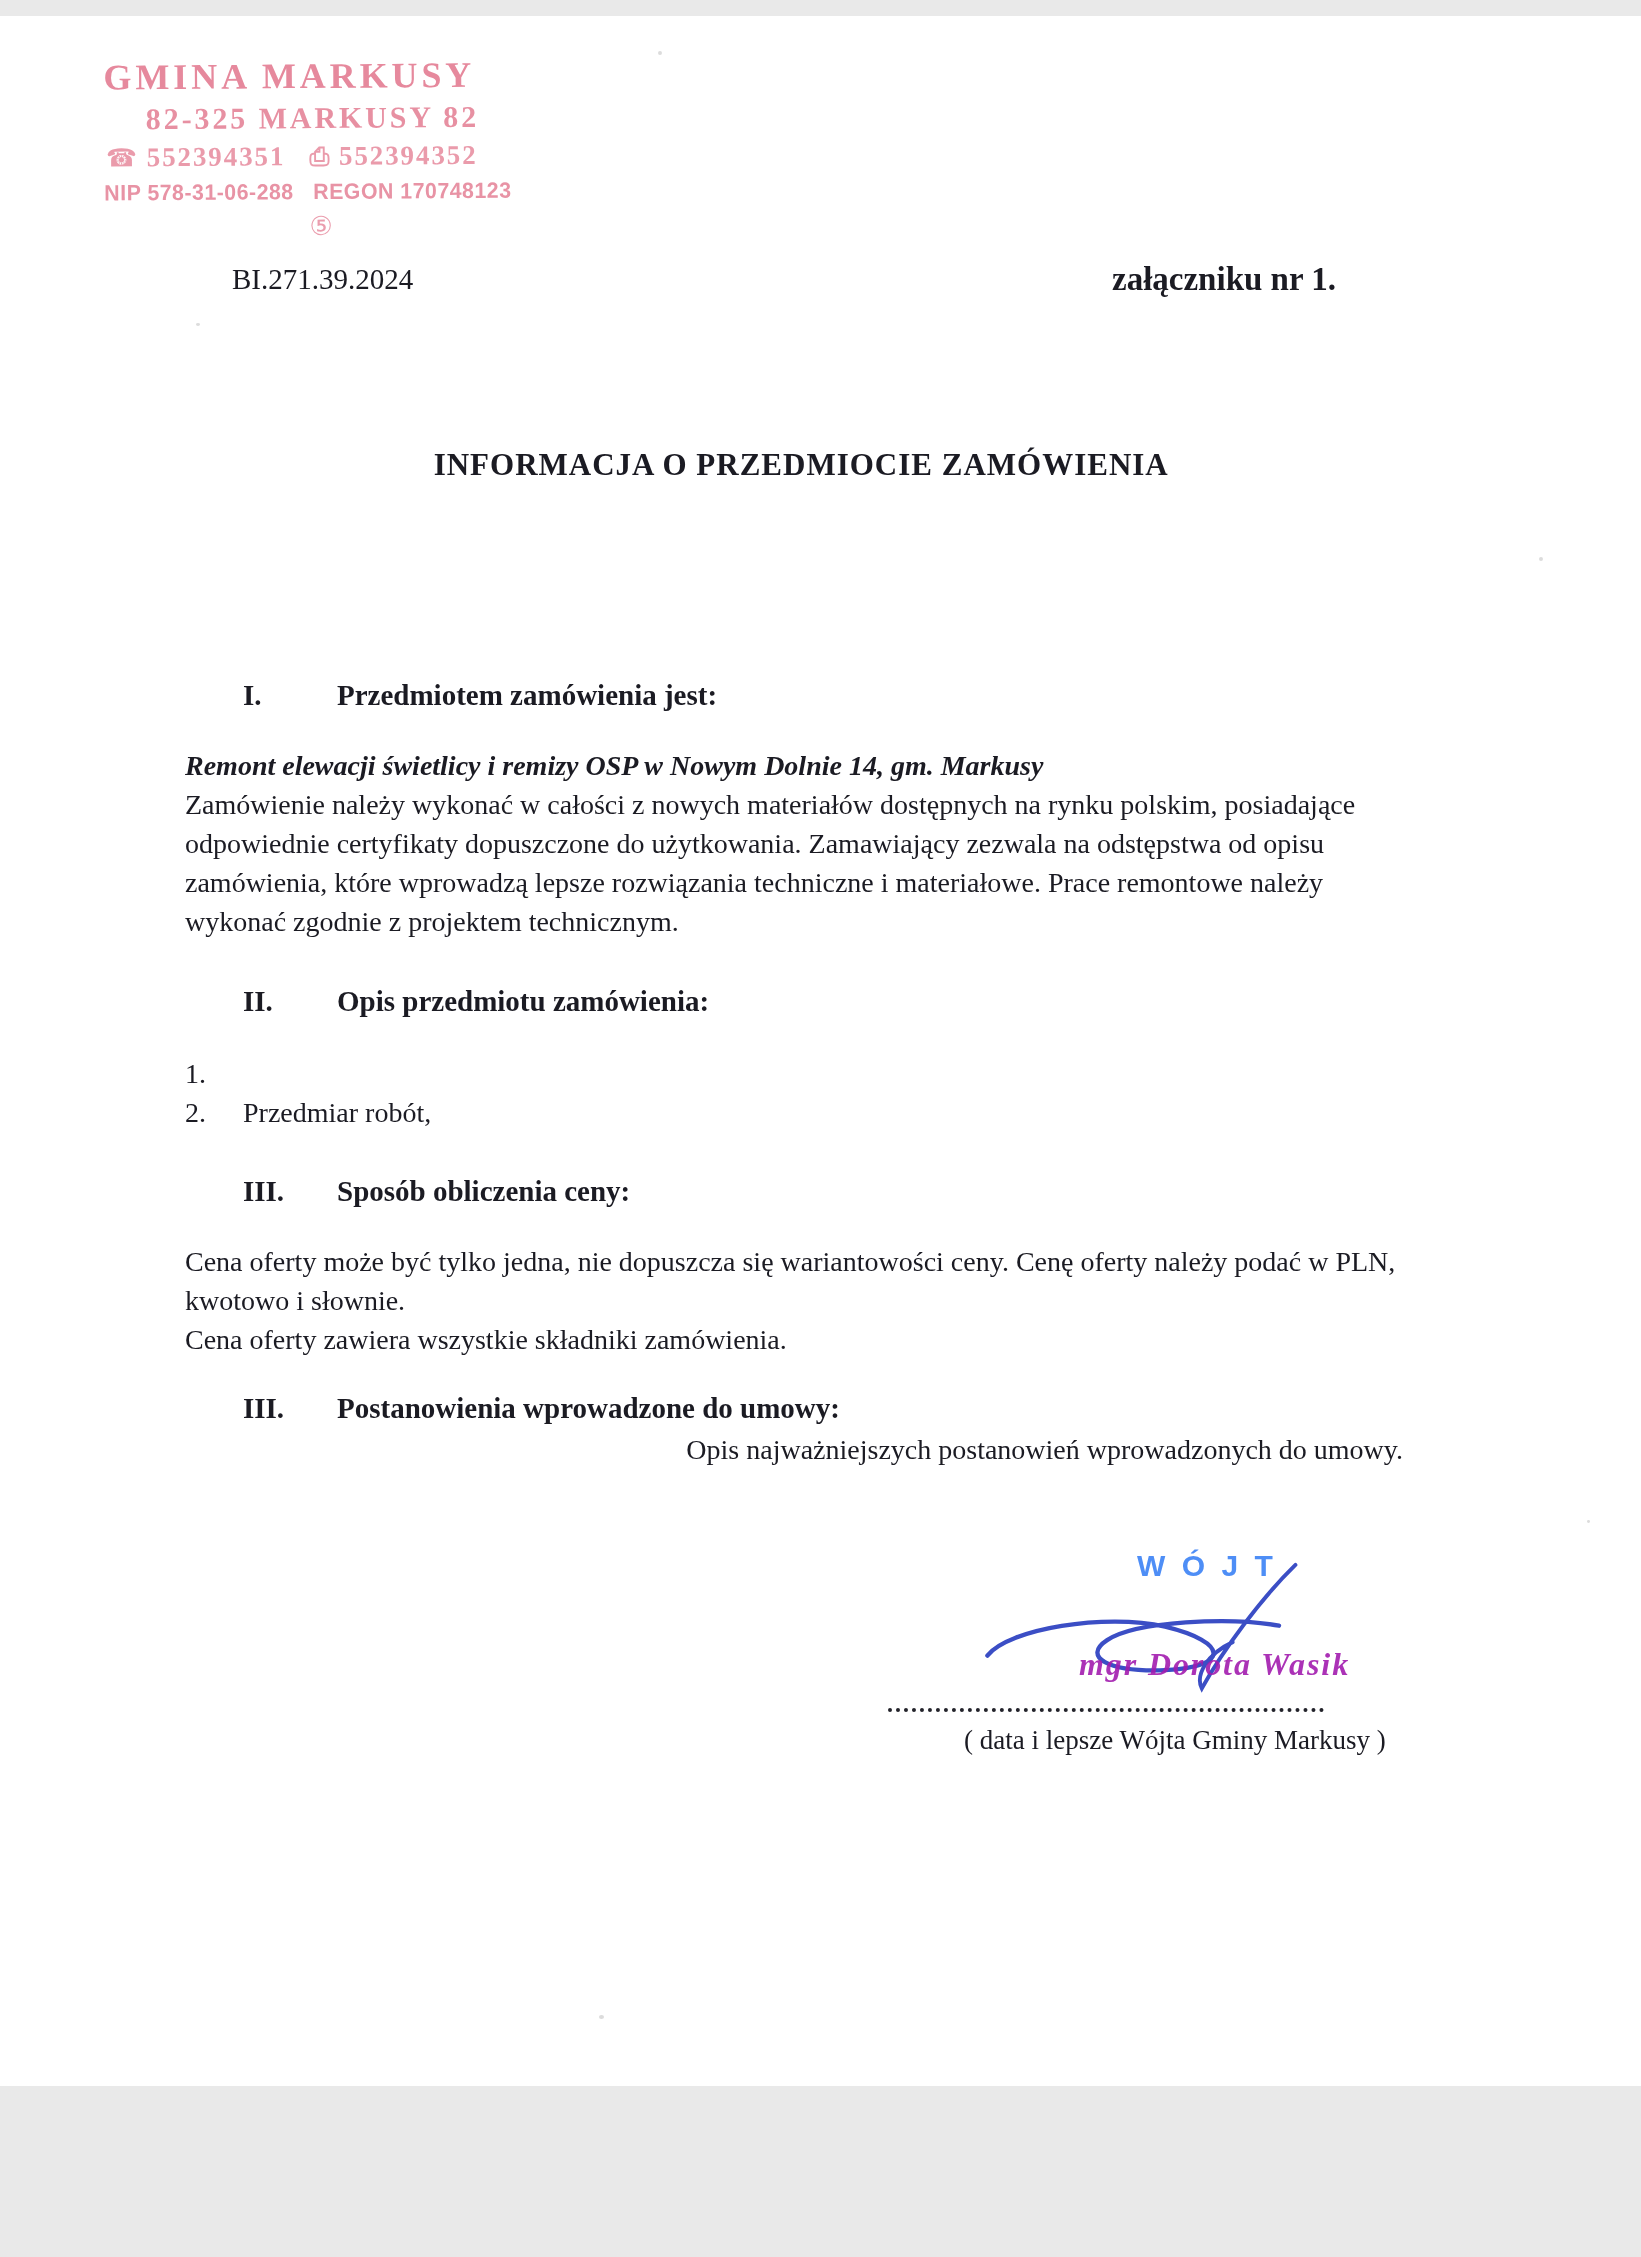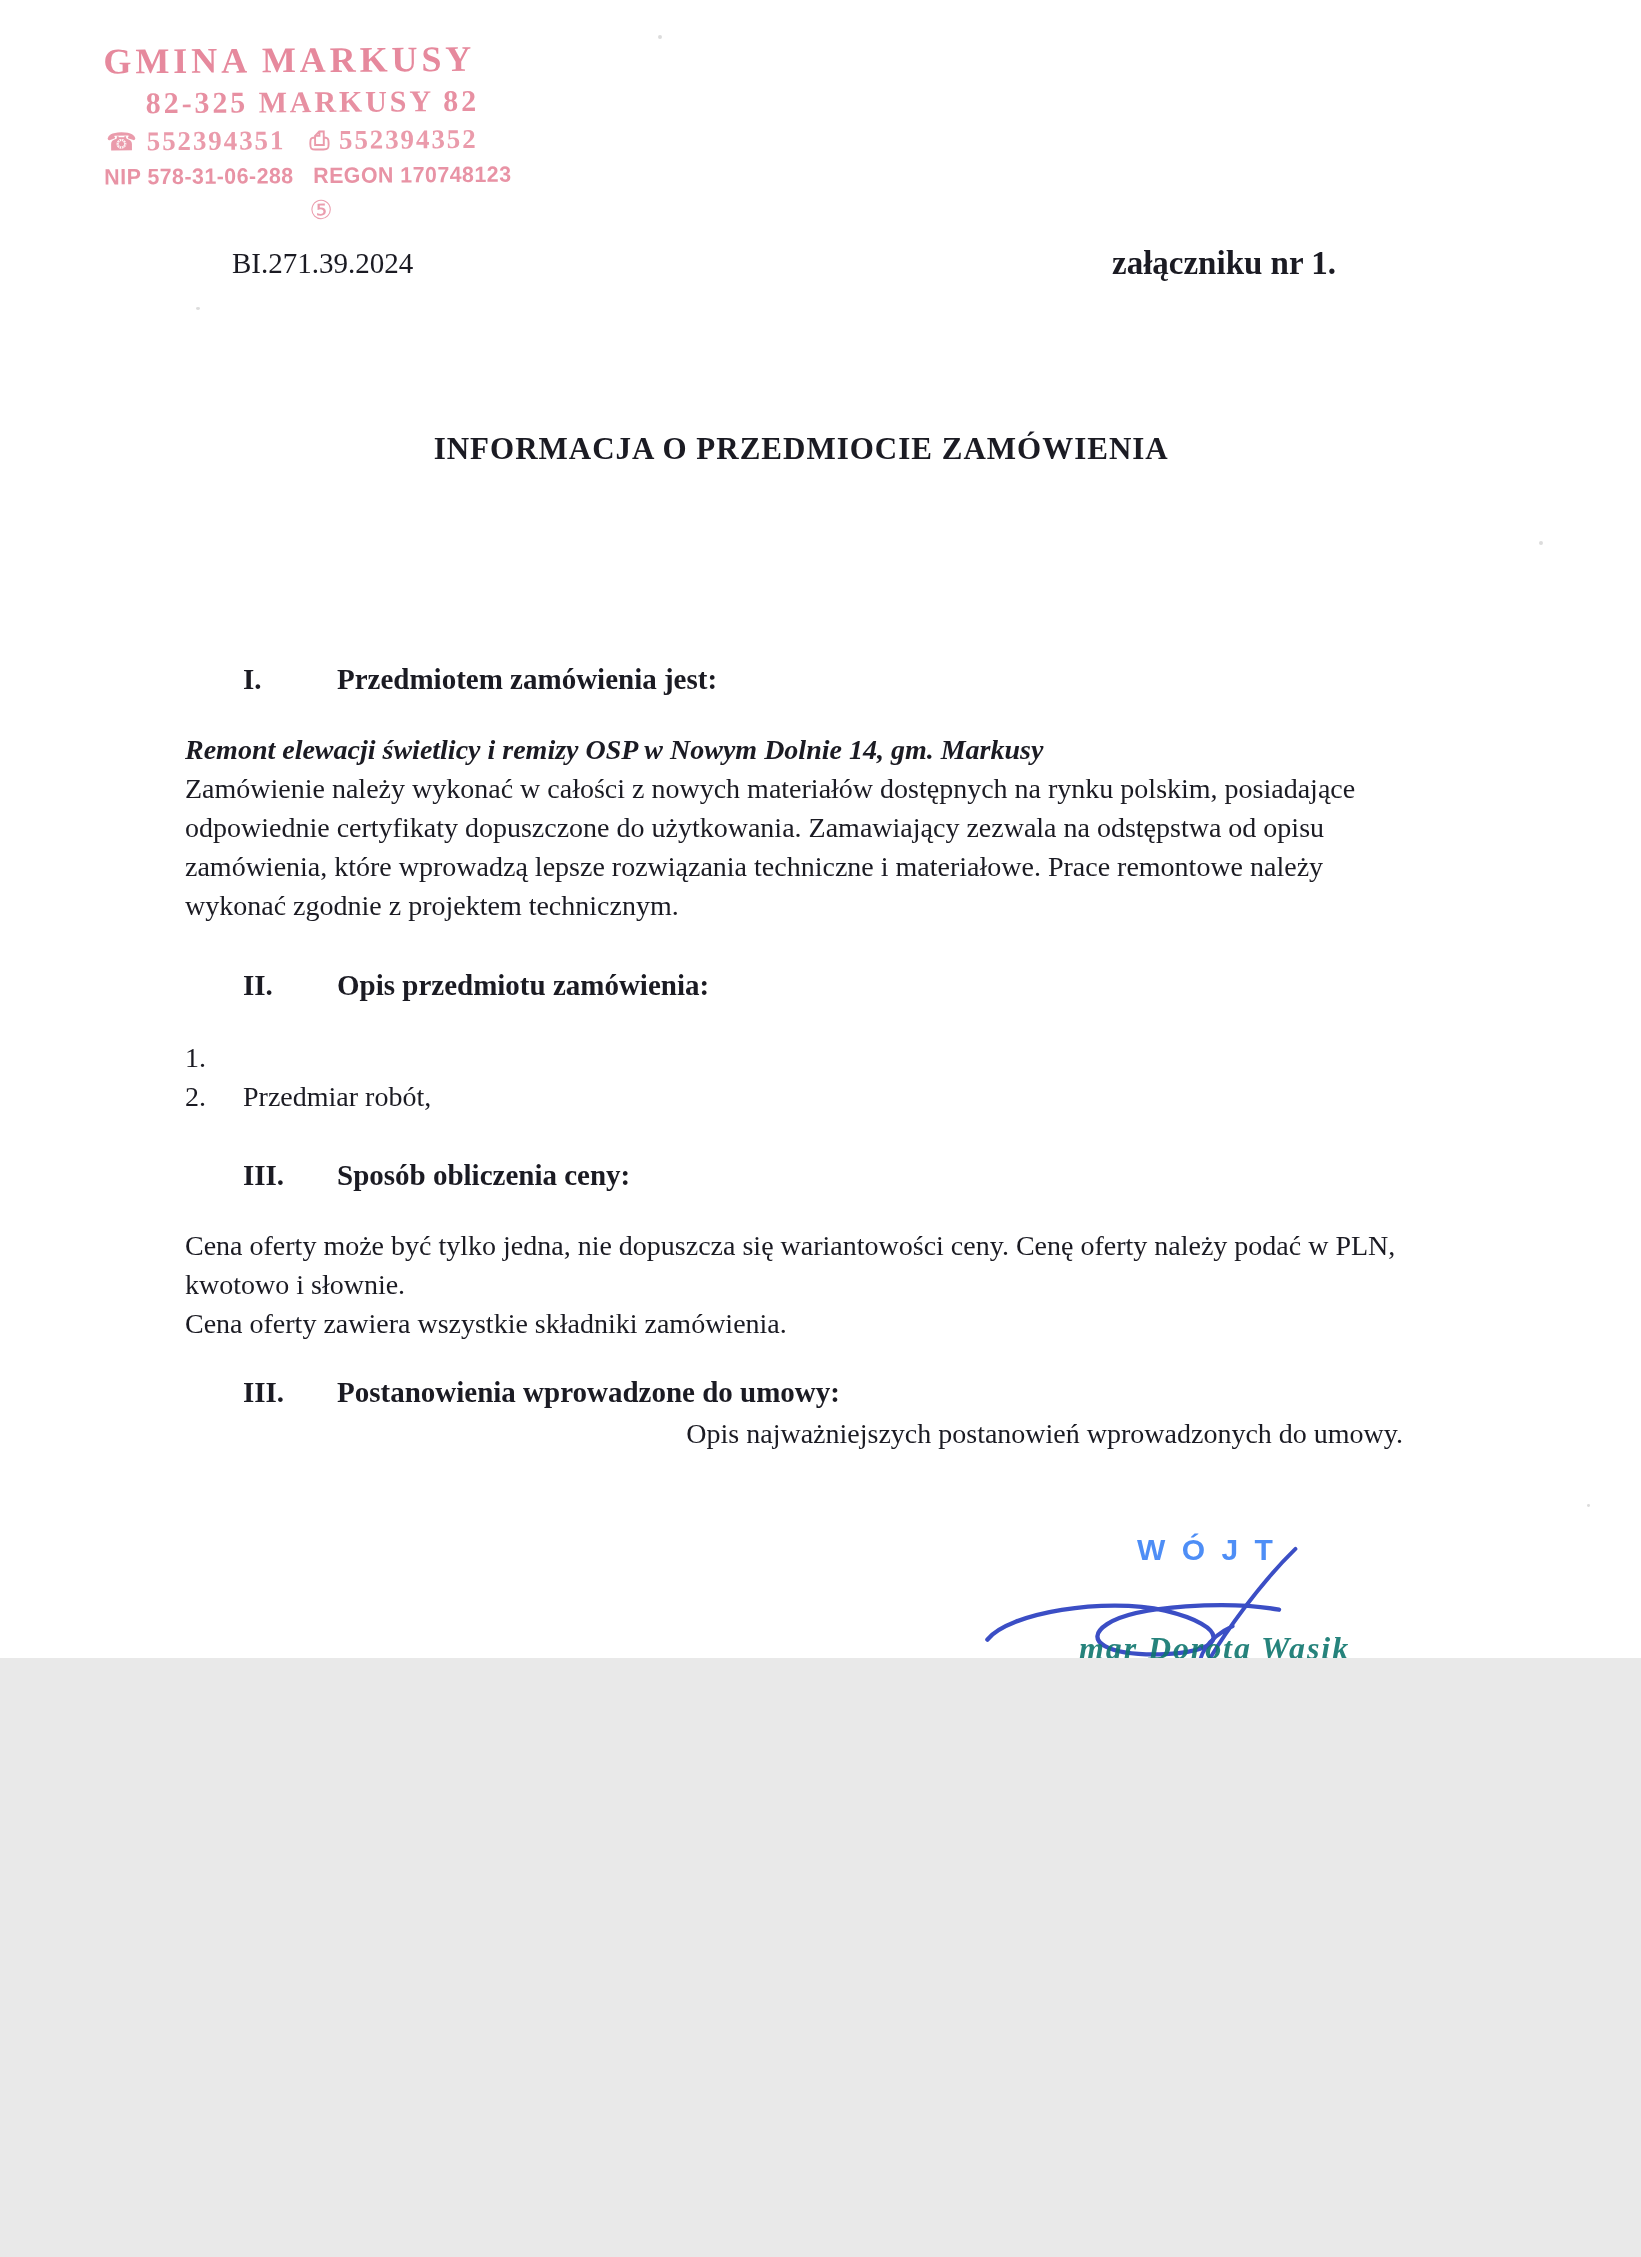--- a/index.html
+++ b/index.html
@@ -1,19 +1,19 @@
 <!DOCTYPE html>
 <html><head>
 <meta charset="utf-8">
 <style>
   html,body{margin:0;padding:0;background:#e9e9e9;}
   .page{
     position:relative;
-    width:1641px;height:1658px;
-    margin:0 auto;
+    width:1641px;height:2070px;
+    margin:16px auto;
     background:#ffffff;
     font-family:"Liberation Serif", serif;
     color:#1b1b23;
     overflow:hidden;
   }
 
   
   .stamp{
     position:absolute;left:104px;top:39px;
     color:#e2758c;
@@ -80,21 +80,21 @@
   .wojt{
     position:absolute;left:1137px;top:1533px;
     font-family:"Liberation Sans", sans-serif;
     font-size:30px;font-weight:bold;letter-spacing:16.4px;
     color:#3b82f6;opacity:.9;
   }
   .ink{position:absolute;left:970px;top:1543px;}
   .name-stamp{
     position:absolute;left:1079px;top:1630px;
     font-size:32px;font-style:italic;font-weight:600;letter-spacing:1.9px;
-    color:#0f766e;opacity:.9;
+    color:#a21caf;opacity:.9;
   }
   .dots{
     position:absolute;left:888px;top:1663px;width:436px;height:29px;
     border-bottom:4.8px dotted #23232b;
   }
   .caption{position:absolute;left:964px;top:1709px;font-size:27px;}
 
   
   .speck{position:absolute;border-radius:50%;background:#bfbfbf;opacity:.55;}
 </style>

